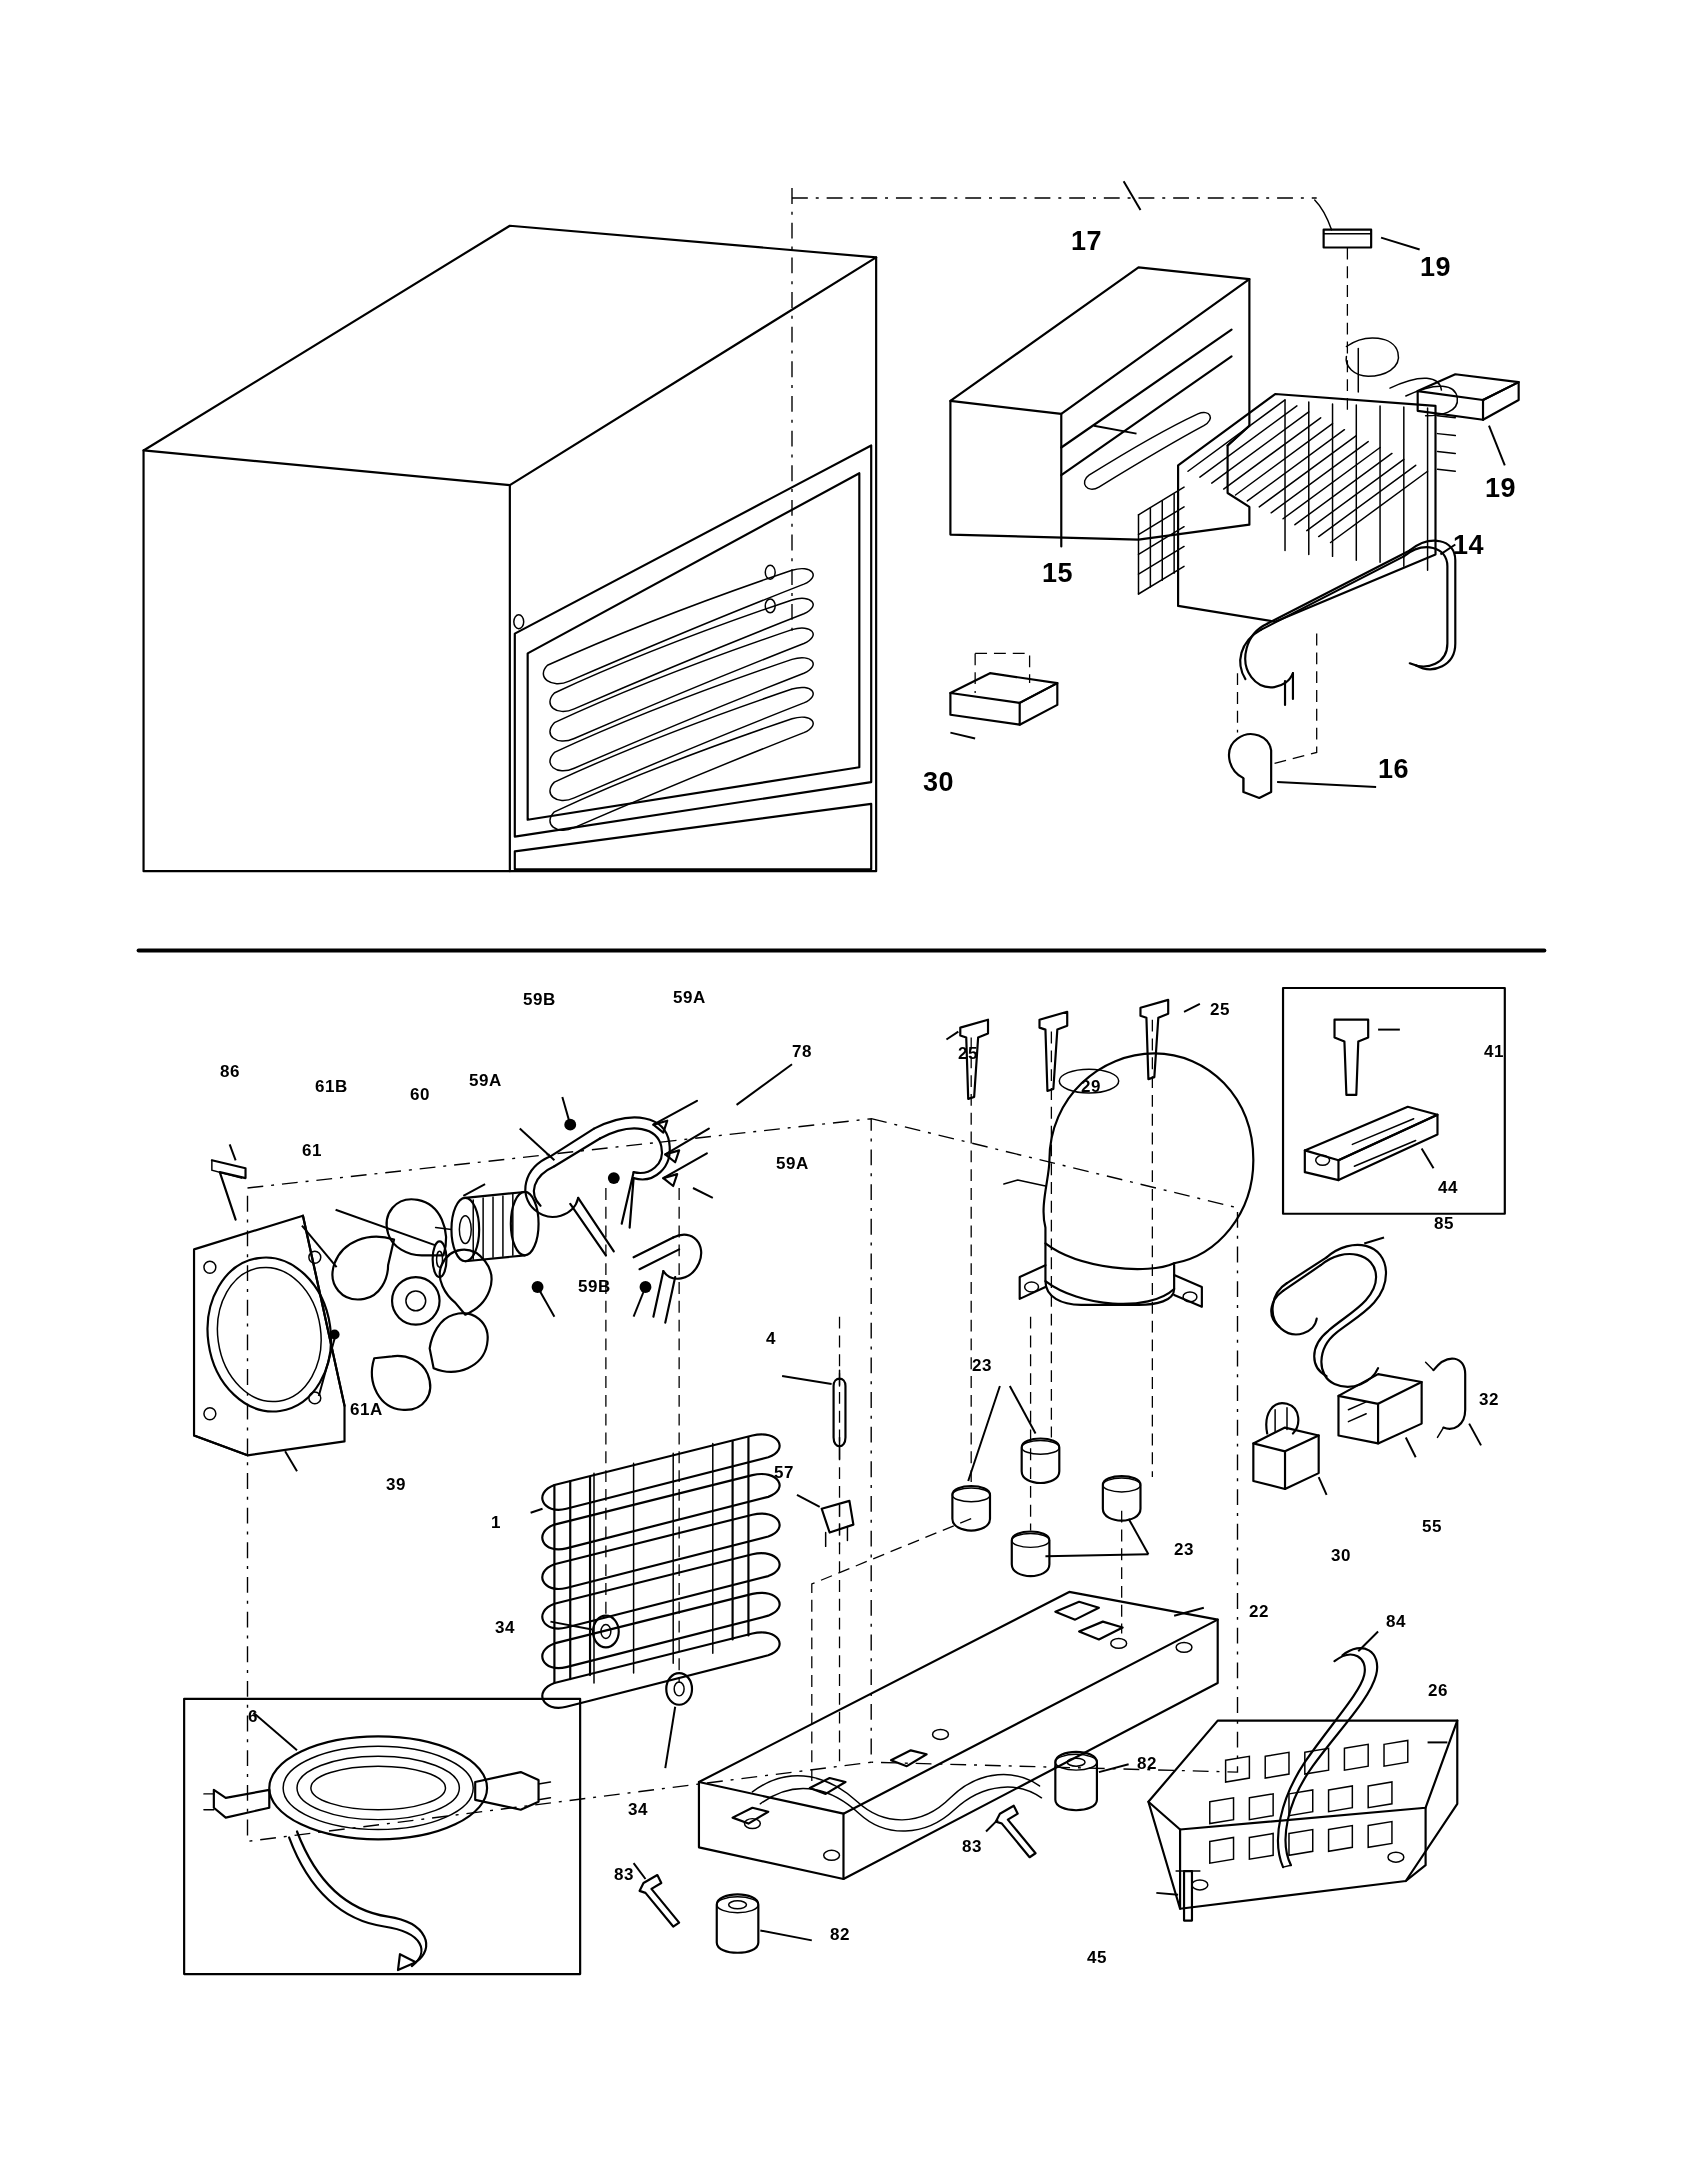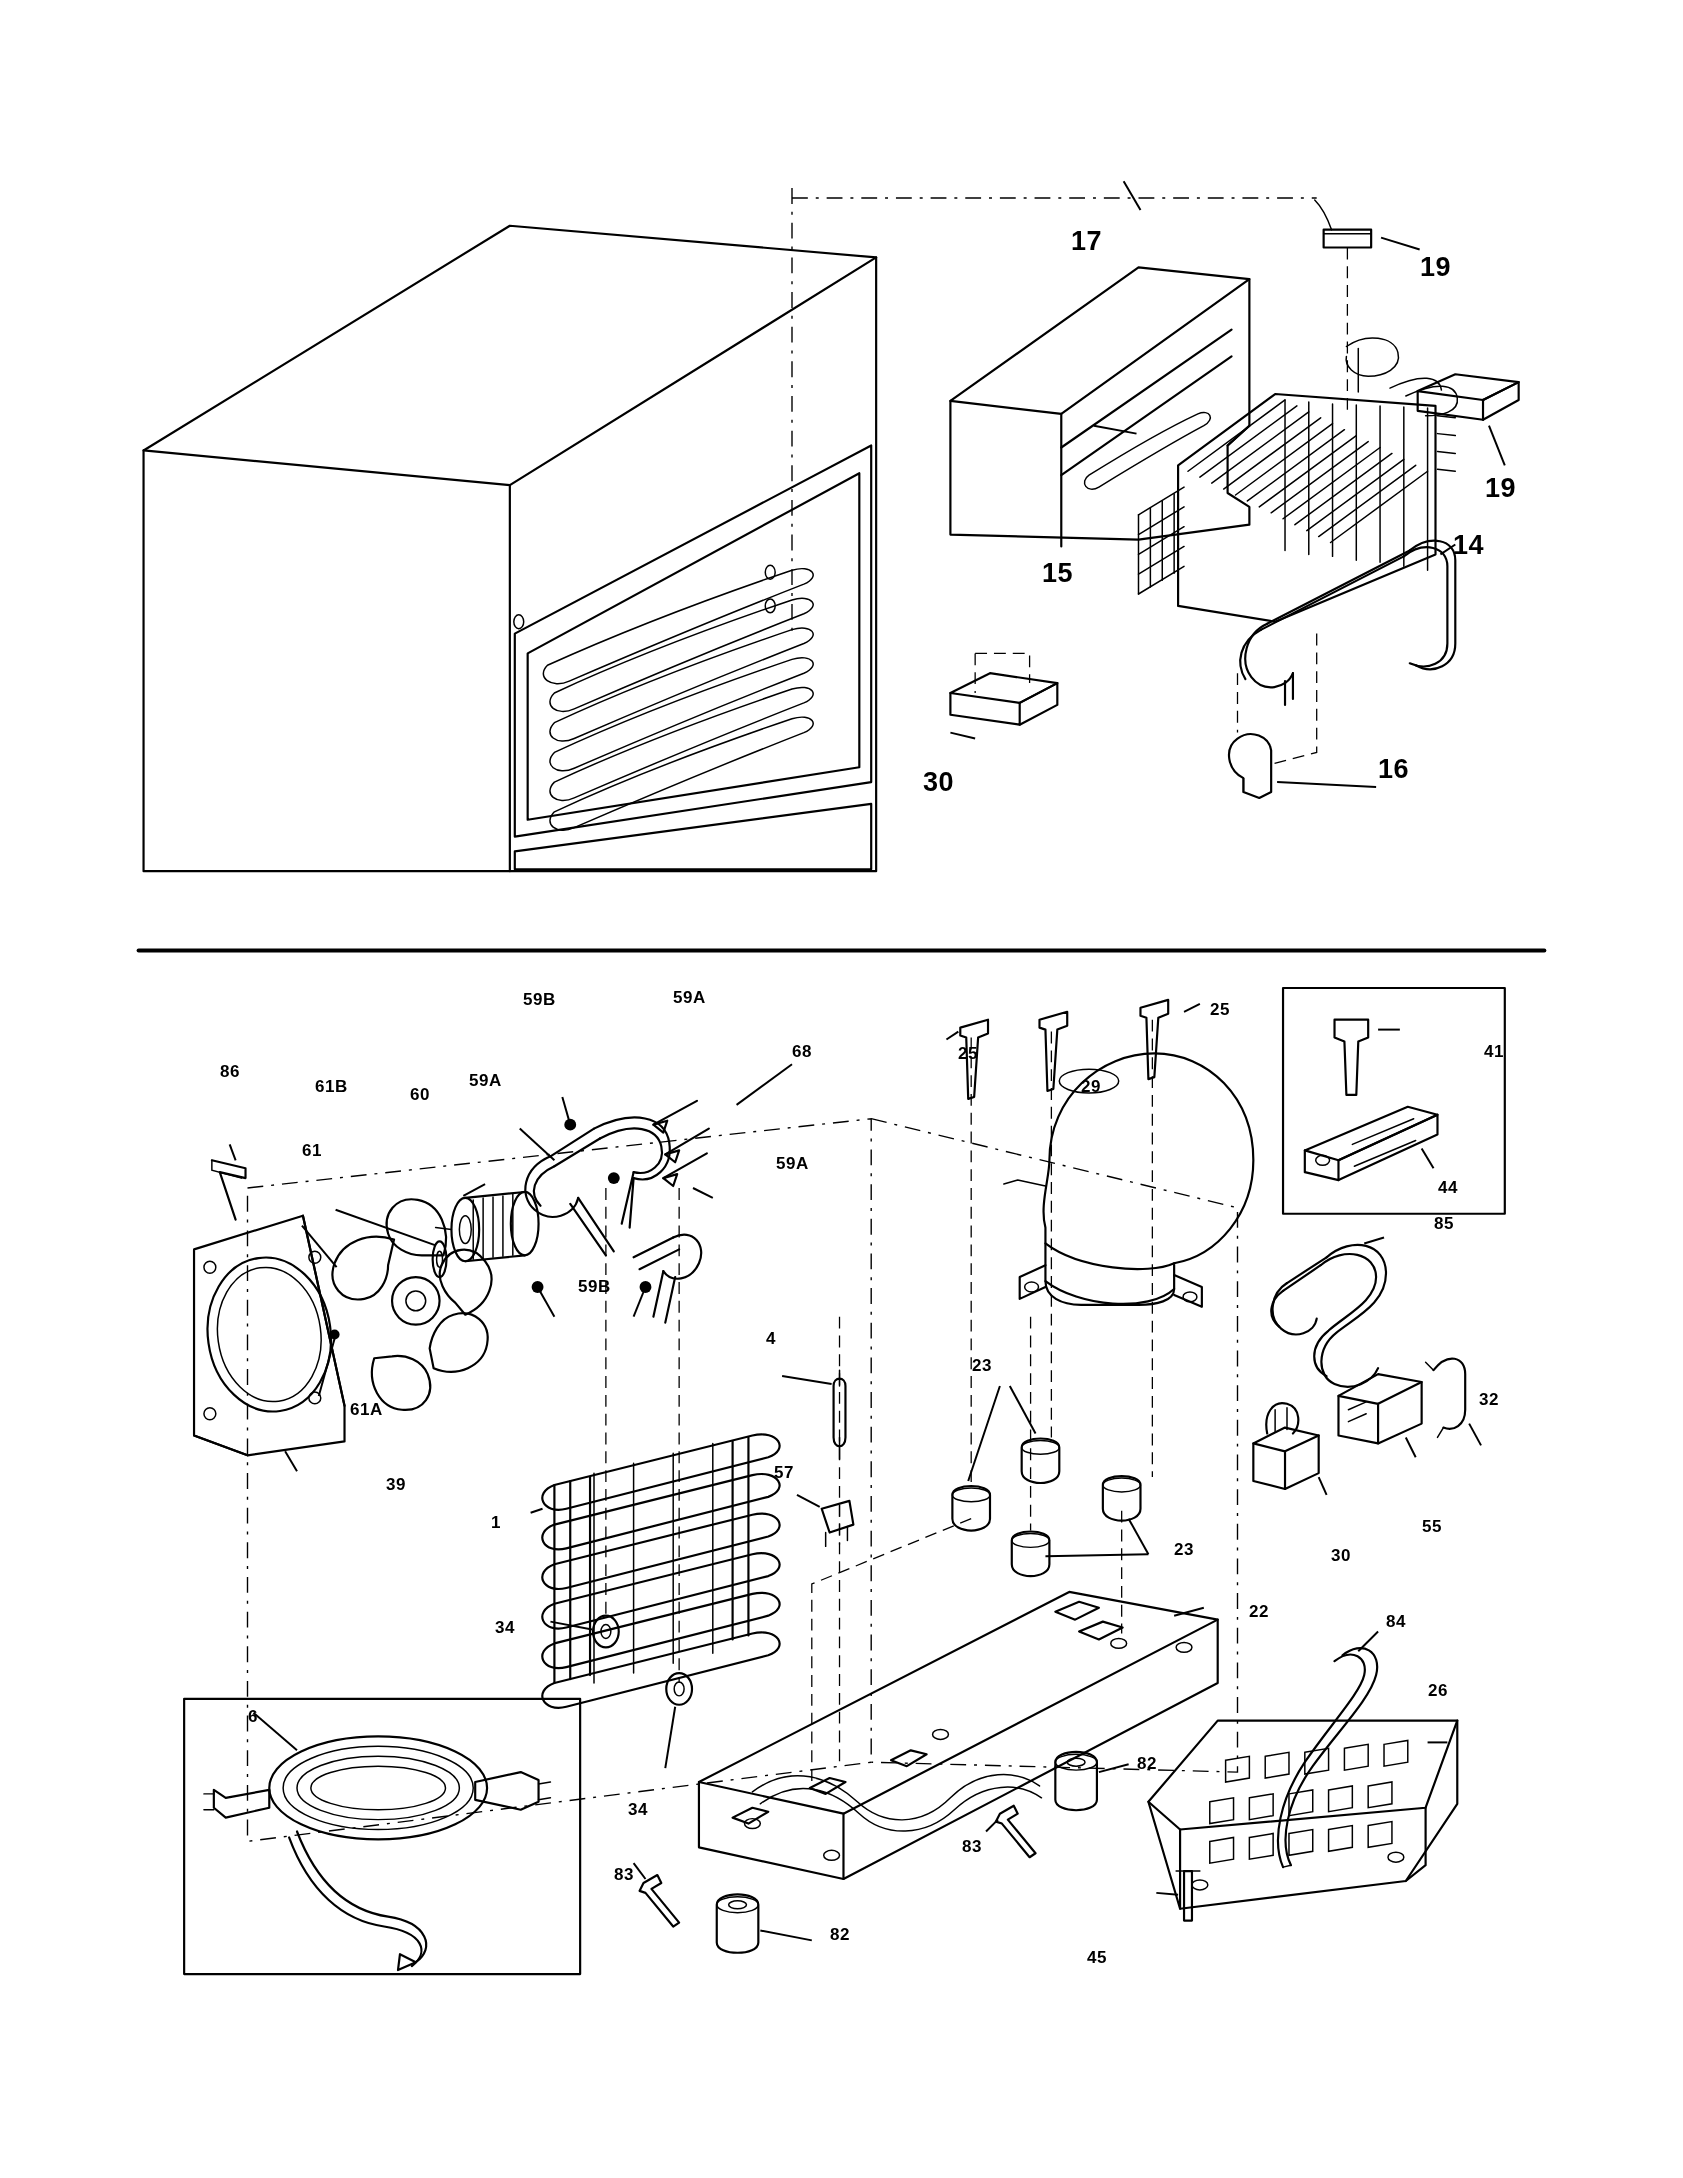--- a/index.html
+++ b/index.html
@@ -475,21 +475,21 @@
   <div class="callout c-lg" style="left:1071px;top:226px">17</div>
   <div class="callout c-lg" style="left:1420px;top:252px">19</div>
   <div class="callout c-lg" style="left:1485px;top:473px">19</div>
   <div class="callout c-lg" style="left:1042px;top:558px">15</div>
   <div class="callout c-lg" style="left:1453px;top:530px">14</div>
   <div class="callout c-lg" style="left:1378px;top:754px">16</div>
   <div class="callout c-lg" style="left:923px;top:767px">30</div>
 
   <div class="callout c-md" style="left:523px;top:990px">59B</div>
   <div class="callout c-md" style="left:673px;top:988px">59A</div>
-  <div class="callout c-md" style="left:792px;top:1042px">68</div>
+  <div class="callout c-md" style="left:792px;top:1042px">78</div>
   <div class="callout c-md" style="left:958px;top:1044px">25</div>
   <div class="callout c-md" style="left:1210px;top:1000px">25</div>
   <div class="callout c-md" style="left:1081px;top:1077px">29</div>
   <div class="callout c-md" style="left:1484px;top:1042px">41</div>
   <div class="callout c-md" style="left:220px;top:1062px">86</div>
   <div class="callout c-md" style="left:315px;top:1077px">61B</div>
   <div class="callout c-md" style="left:410px;top:1085px">60</div>
   <div class="callout c-md" style="left:469px;top:1071px">59A</div>
   <div class="callout c-md" style="left:302px;top:1141px">61</div>
   <div class="callout c-md" style="left:776px;top:1154px">59A</div>

